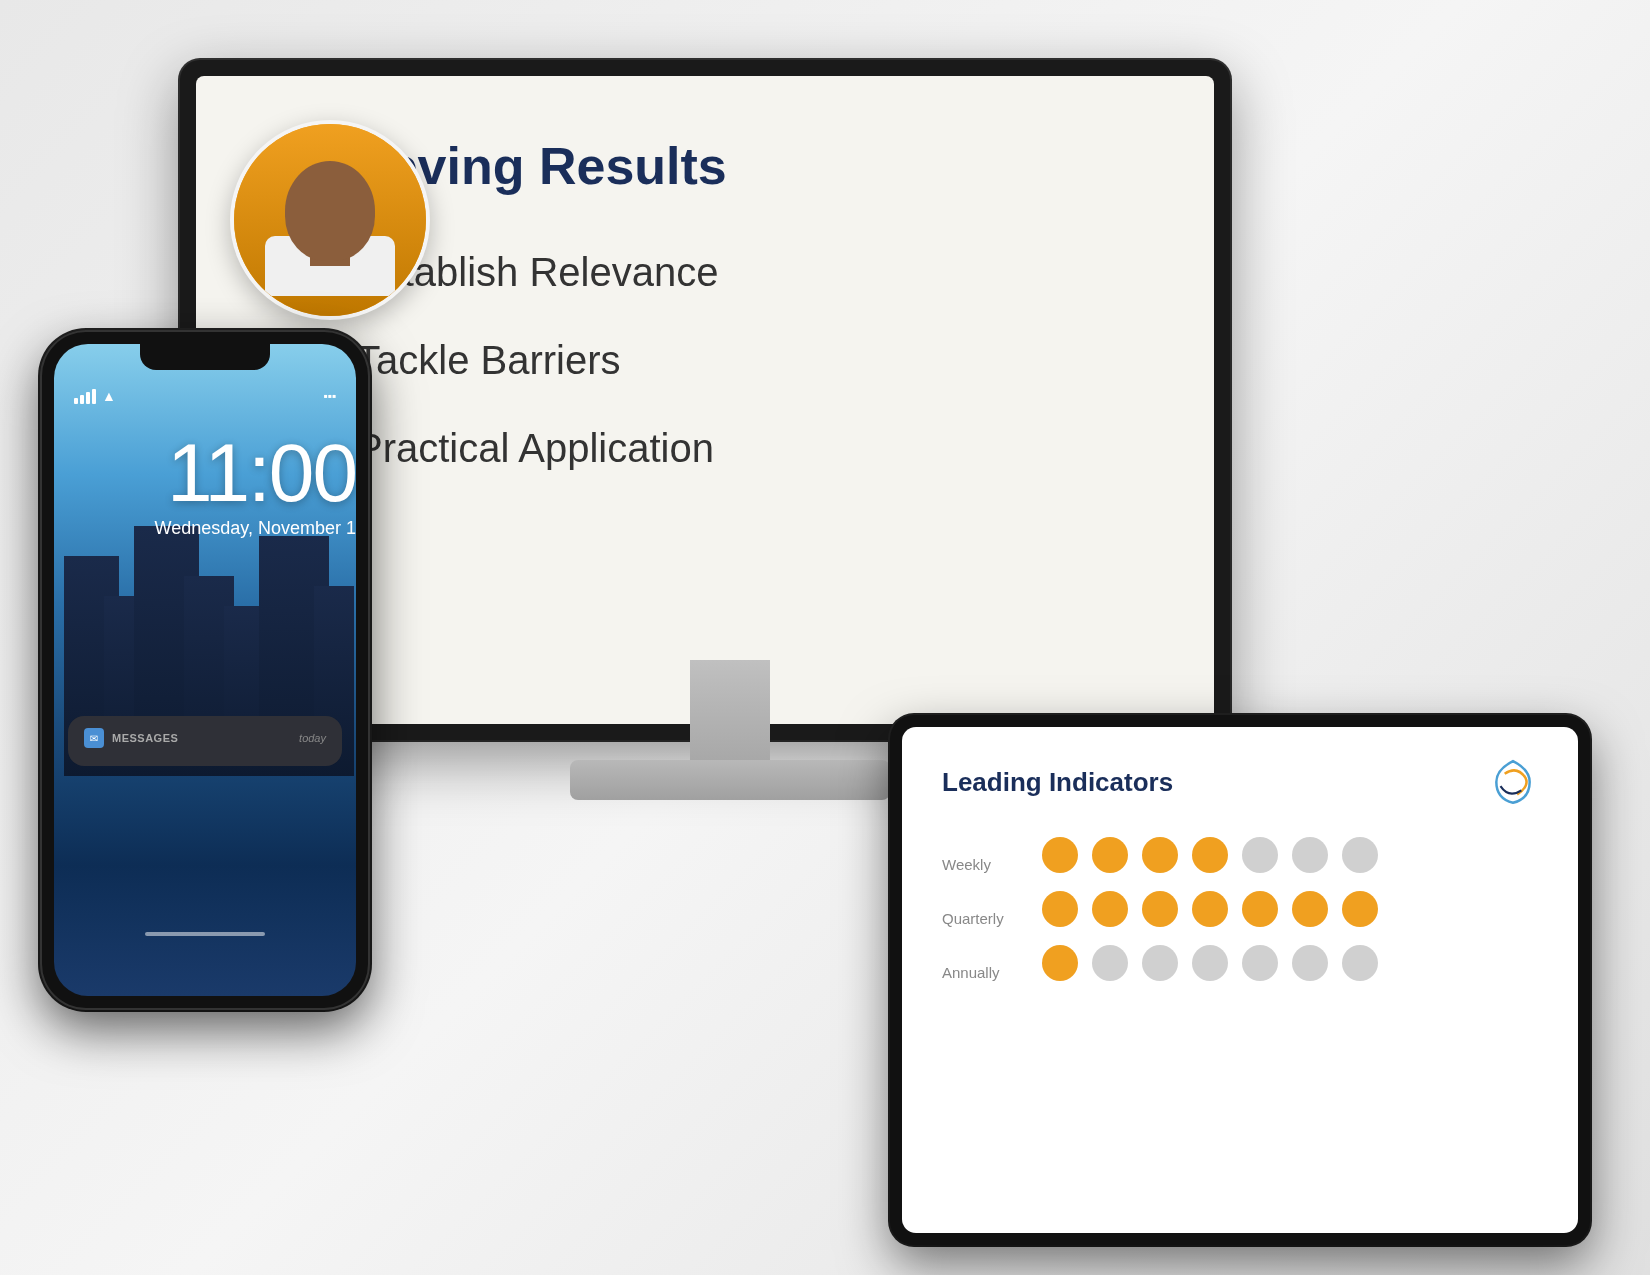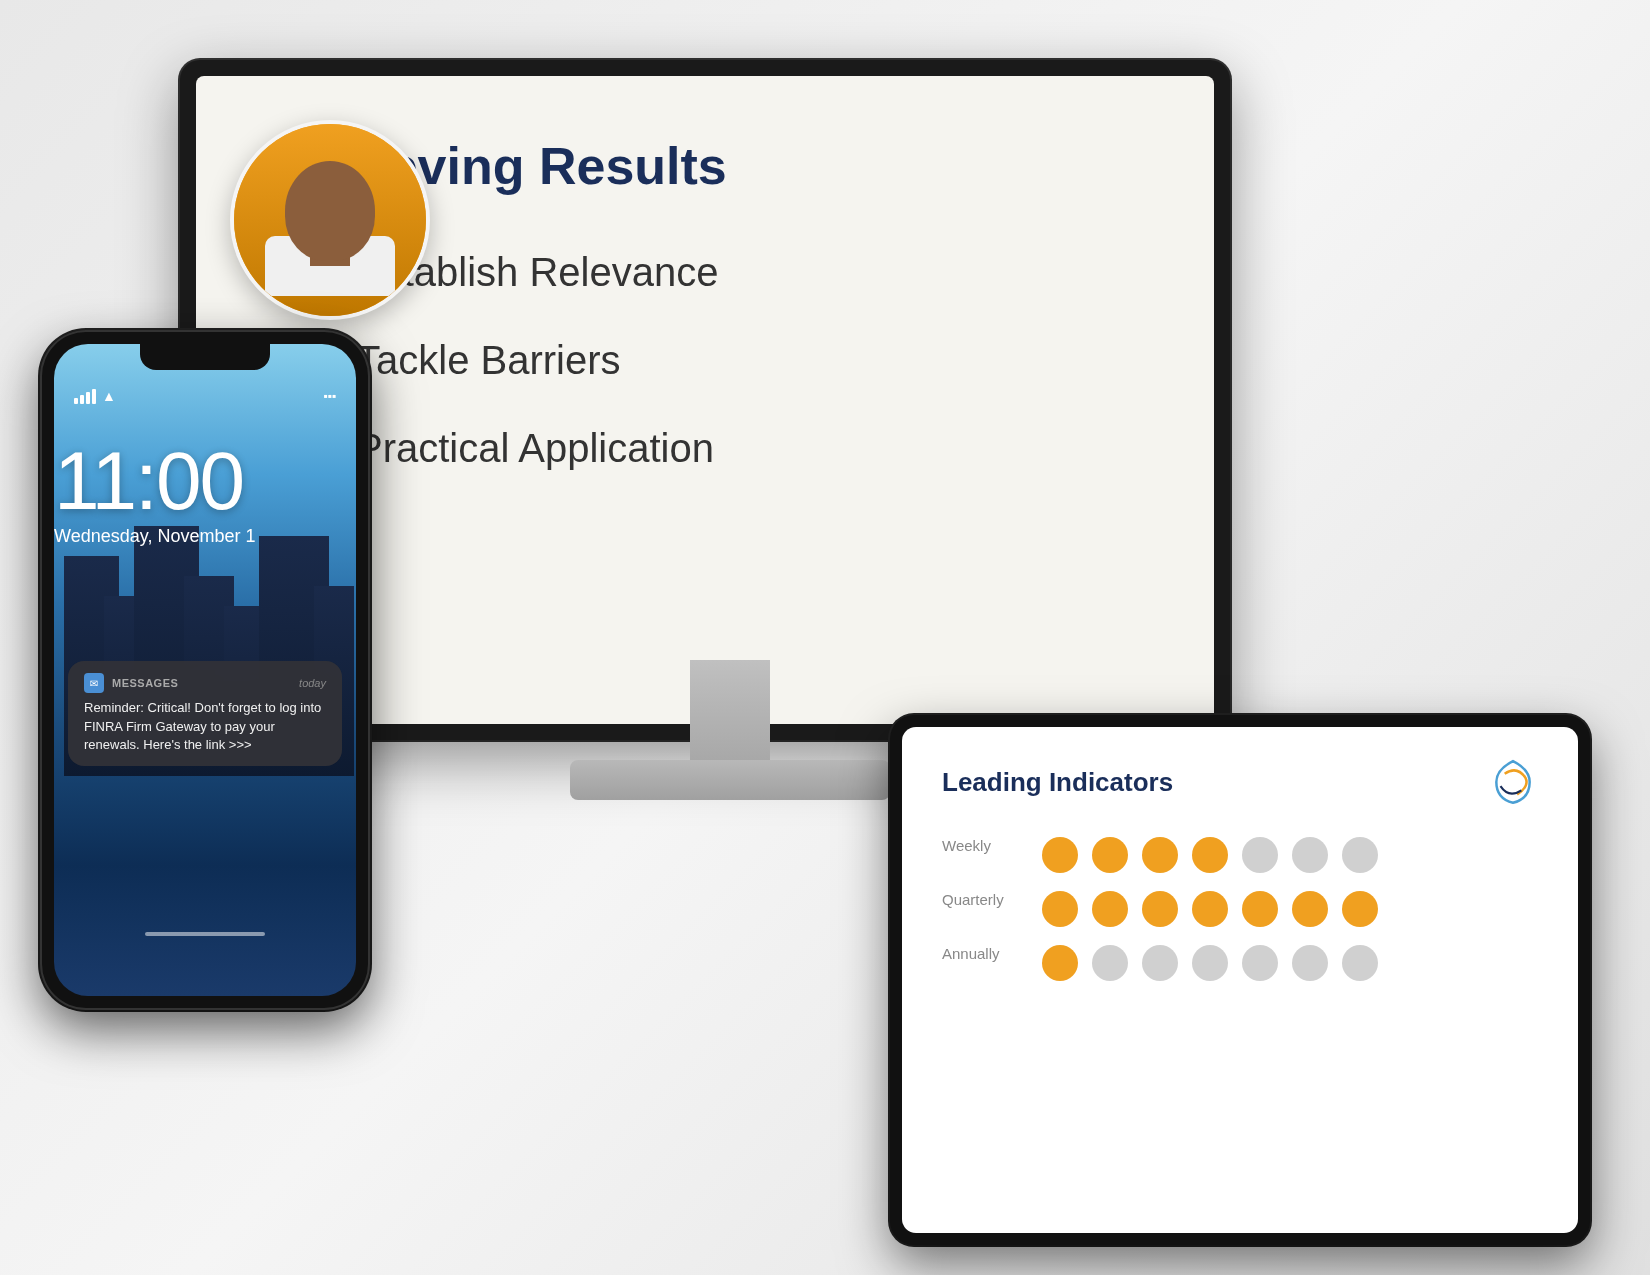--- a/index.html
+++ b/index.html
@@ -288,24 +288,24 @@
     }
 
     .status-battery {
       color: white;
       font-size: 12px;
     }
 
     
     .phone-time {
       position: absolute;
-      top: 96px;
+      top: 88px;
       left: 0;
       right: 0;
-      text-align: left;
+      text-align: right;
       color: white;
       z-index: 10;
     }
 
     .phone-time-big {
       font-size: 82px;
       font-weight: 200;
       letter-spacing: -2px;
       line-height: 1;
       text-shadow: 0 2px 8px rgba(0,0,0,0.3);
@@ -431,21 +431,21 @@
       color: #1a2e5a;
     }
 
     
     .indicators-grid {
       width: 100%;
     }
 
     .indicator-row {
       display: flex;
-      align-items: flex-start;
+      align-items: flex-end;
       margin-bottom: 18px;
     }
 
     .row-label {
       width: 100px;
       font-size: 15px;
       color: #888;
       flex-shrink: 0;
     }
 
@@ -604,21 +604,20 @@
           </div>
 
           <div class="notification-banner">
             <div class="notif-header">
               <div class="notif-app-info">
                 <div class="notif-icon">✉</div>
                 <span class="notif-app-name">MESSAGES</span>
               </div>
               <span class="notif-time">today</span>
             </div>
-            <div class="notif-message">Reminder: Critical! Don't forget to log into FINRA Firm Gateway to pay your renewals. Here's the link &gt;&gt;&gt;</div>
           </div>
 
           <div class="phone-home-indicator"></div>
         </div>
       </div>
     </div>
   </div>
 
   <div class="tablet">
     <div class="tablet-body">

